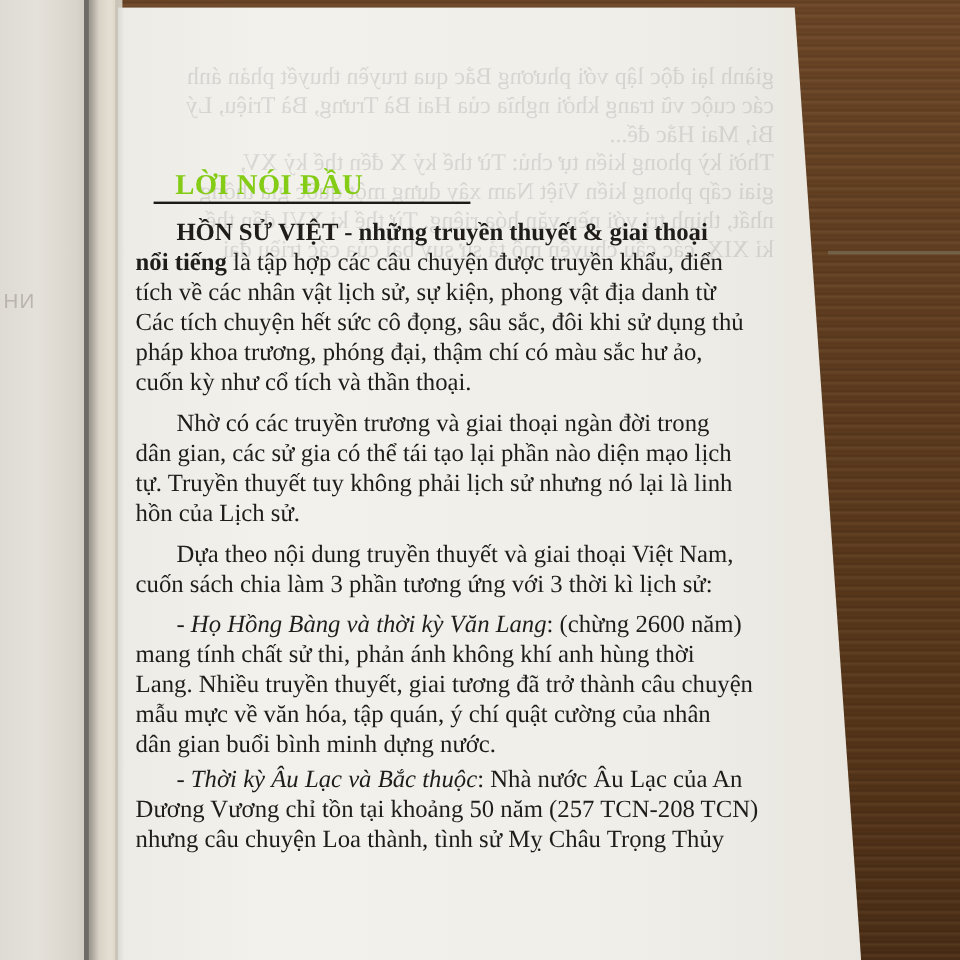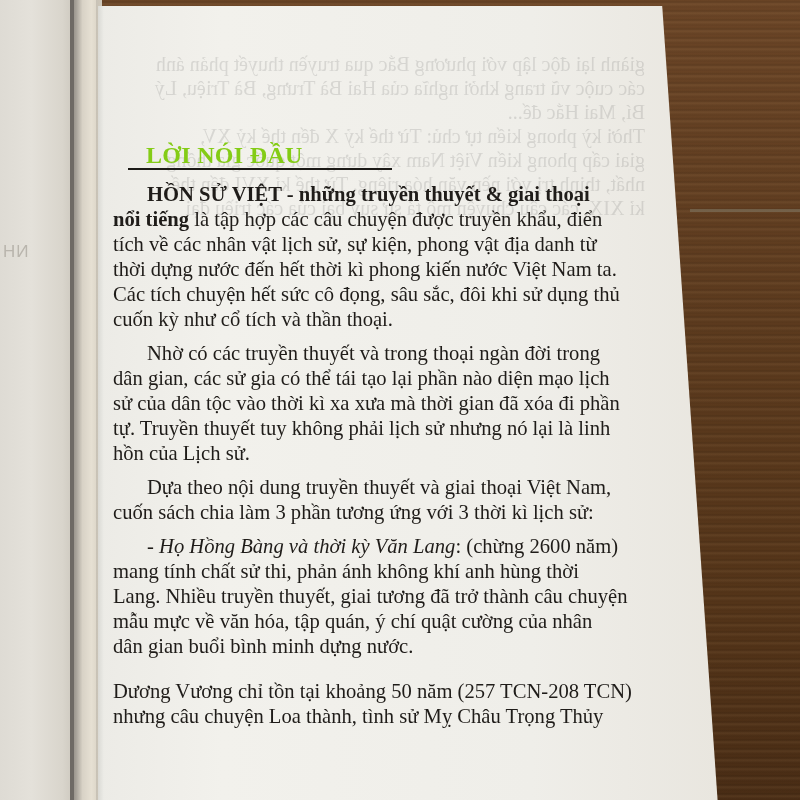--- a/index.html
+++ b/index.html
@@ -162,45 +162,45 @@
 
 <div class="heading">LỜI NÓI ĐẦU</div>
 <div class="heading-rule"></div>
 
 <div class="body-text">
 
   <div class="para">
     <span class="line first"><b>HỒN SỬ VIỆT - những truyền thuyết &amp; giai thoại</b></span>
     <span class="line"><b>nổi tiếng</b><span> là tập hợp các câu chuyện được truyền khẩu, điển</span></span>
     <span class="line">tích về các nhân vật lịch sử, sự kiện, phong vật địa danh từ</span>
-    <span class="line">thời dựng nước đến hết thời kì phong kiến nước Việt Nam ta.</span>
     <span class="line">Các tích chuyện hết sức cô đọng, sâu sắc, đôi khi sử dụng thủ</span>
+    <span class="line">pháp khoa trương, phóng đại, thậm chí có màu sắc hư ảo,</span>
     <span class="line">cuốn kỳ như cổ tích và thần thoại.</span>
   </div>
 
   <div class="para">
-    <span class="line first">Nhờ có các truyền thuyết và trong thoại ngàn đời trong</span>
+    <span class="line first">Nhờ có các truyền trương và giai thoại ngàn đời trong</span>
     <span class="line">dân gian, các sử gia có thể tái tạo lại phần nào diện mạo lịch</span>
-    <span class="line">sử của dân tộc vào thời kì xa xưa mà thời gian đã xóa đi phần</span>
     <span class="line">tự. Truyền thuyết tuy không phải lịch sử nhưng nó lại là linh</span>
     <span class="line">hồn của Lịch sử.</span>
   </div>
 
   <div class="para">
     <span class="line first">Dựa theo nội dung truyền thuyết và giai thoại Việt Nam,</span>
     <span class="line">cuốn sách chia làm 3 phần tương ứng với 3 thời kì lịch sử:</span>
   </div>
 
-  <div class="para" style="margin-bottom:20px;">
+  <div class="para" style="margin-bottom:4px;">
     <span class="line first"><i>- Họ Hồng Bàng và thời kỳ Văn Lang</i><span>: (chừng 2600 năm)</span></span>
     <span class="line">mang tính chất sử thi, phản ánh không khí anh hùng thời</span>
     <span class="line">Lang. Nhiều truyền thuyết, giai tương đã trở thành câu chuyện</span>
     <span class="line">mẫu mực về văn hóa, tập quán, ý chí quật cường của nhân</span>
     <span class="line">dân gian buổi bình minh dựng nước.</span>
   </div>
 
   <div class="para">
+    <span class="line first"><i>- Thời kỳ Âu Lạc và Bắc thuộc</i><span>: Nhà nước Âu Lạc của An</span></span>
     <span class="line">Dương Vương chỉ tồn tại khoảng 50 năm (257 TCN-208 TCN)</span>
     <span class="line">nhưng câu chuyện Loa thành, tình sử Mỵ Châu Trọng Thủy</span>
 
   </div>
 
 </div>
 
 </body></html>

